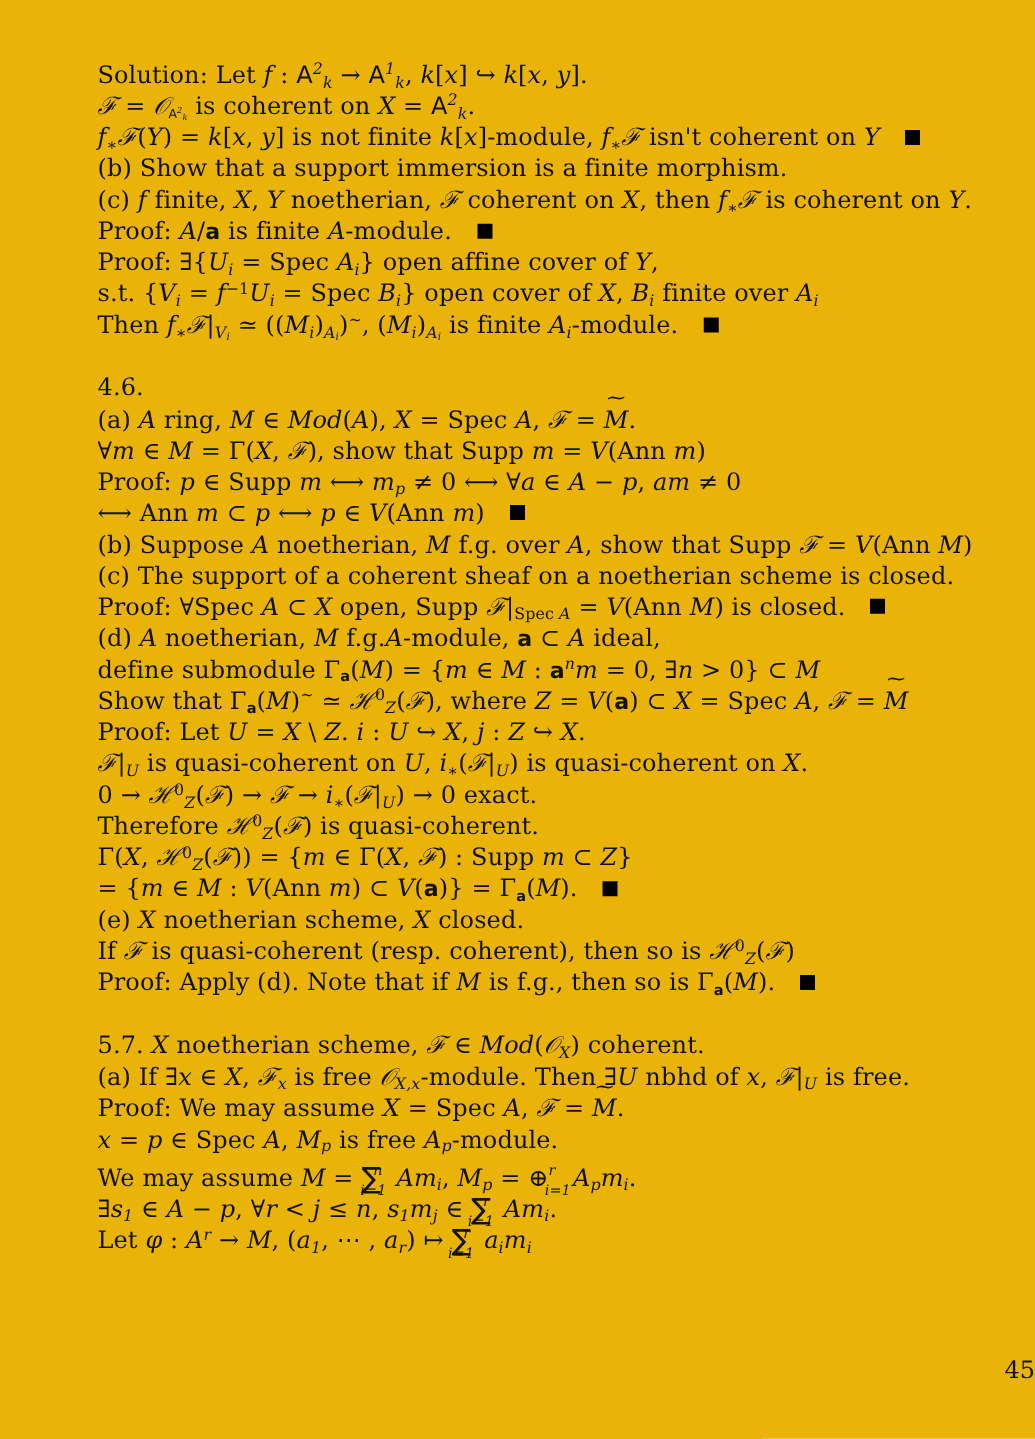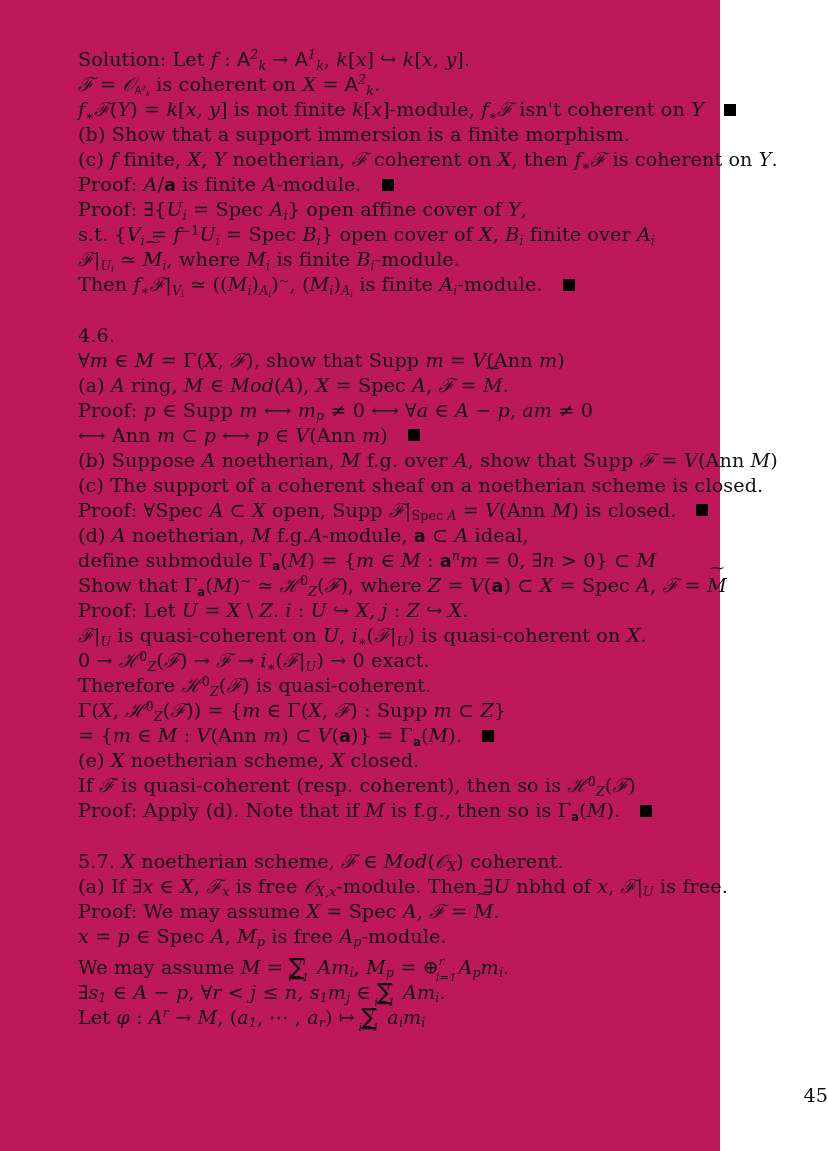--- a/index.html
+++ b/index.html
@@ -12,23 +12,23 @@
     height: 1151px;
     position: relative;
     font-family: "DejaVu Serif", "Liberation Serif", serif;
     color: #111111;
     overflow: hidden;
   }
   #page {
     position: absolute;
     left: 0;
     top: 0;
-    width: 720px;
+    width: 828px;
     height: 1151px;
-    background: #be185d;
+    background: #eab308;
   }
   #content {
     position: absolute;
     left: 78px;
     top: 47px;
     width: 690px;
   }
   .line {
     font-size: 19.2px;
     line-height: 25.05px;
@@ -158,41 +158,38 @@
     </div>
 
     <div class="line">
       Proof: ∃{<i class="v">U</i><sub>i</sub> = <span class="up">Spec</span> <i class="v">A</i><sub>i</sub>} open affine cover of <i class="v">Y</i>,
     </div>
 
     <div class="line">
       s.t. {<i class="v">V</i><sub>i</sub> = <i class="v">f</i><sup class="up">−1</sup><i class="v">U</i><sub>i</sub> = <span class="up">Spec</span> <i class="v">B</i><sub>i</sub>} open cover of <i class="v">X</i>, <i class="v">B</i><sub>i</sub> finite over <i class="v">A</i><sub>i</sub>
     </div>
 
-    <div class="line">
-      <i class="cal">ℱ</i>|<sub><i class="v">U</i><sub>i</sub></sub> ≃ <span class="tilde"><i class="v">M</i></span><sub>i</sub>, where <i class="v">M</i><sub>i</sub> is finite <i class="v">B</i><sub>i</sub>-module.
-    </div>
 
     <div class="line">
       Then <i class="v">f</i><sub class="up">∗</sub><i class="cal">ℱ</i>|<sub><i class="v">V</i><sub>i</sub></sub> ≃ ((<i class="v">M</i><sub>i</sub>)<sub><i class="v">A</i><sub>i</sub></sub>)<sup class="up">~</sup>, (<i class="v">M</i><sub>i</sub>)<sub><i class="v">A</i><sub>i</sub></sub> is finite <i class="v">A</i><sub>i</sub>-module.<span class="qed"></span>
     </div>
 
     <div class="gap"></div>
 
     <div class="line">4.6.</div>
 
     <div class="line">
+      (a) <i class="v">A</i> ring, <i class="v">M</i> ∈ <i class="v">Mod</i>(<i class="v">A</i>), <i class="v">X</i> = <span class="up">Spec</span> <i class="v">A</i>, <i class="cal">ℱ</i> = <span class="tilde"><i class="v">M</i></span>.
+    </div>
+
+    <div class="line">
       ∀<i class="v">m</i> ∈ <i class="v">M</i> = Γ(<i class="v">X</i>, <i class="cal">ℱ</i>), show that <span class="up">Supp</span> <i class="v">m</i> = <i class="v">V</i>(<span class="up">Ann</span> <i class="v">m</i>)
     </div>
 
     <div class="line">
-      (a) <i class="v">A</i> ring, <i class="v">M</i> ∈ <i class="v">Mod</i>(<i class="v">A</i>), <i class="v">X</i> = <span class="up">Spec</span> <i class="v">A</i>, <i class="cal">ℱ</i> = <span class="tilde"><i class="v">M</i></span>.
-    </div>
-
-    <div class="line">
       Proof: <i class="v">p</i> ∈ <span class="up">Supp</span> <i class="v">m</i> ⟷ <i class="v">m</i><sub>p</sub> ≠ 0 ⟷ ∀<i class="v">a</i> ∈ <i class="v">A</i> − <i class="v">p</i>, <i class="v">am</i> ≠ 0
     </div>
 
     <div class="line">
       ⟷ <span class="up">Ann</span> <i class="v">m</i> ⊂ <i class="v">p</i> ⟷ <i class="v">p</i> ∈ <i class="v">V</i>(<span class="up">Ann</span> <i class="v">m</i>)<span class="qed"></span>
     </div>
 
     <div class="line">
       (b) Suppose <i class="v">A</i> noetherian, <i class="v">M</i> f.g. over <i class="v">A</i>, show that <span class="up">Supp</span> <i class="cal">ℱ</i> = <i class="v">V</i>(<span class="up">Ann</span> <i class="v">M</i>)
     </div>

